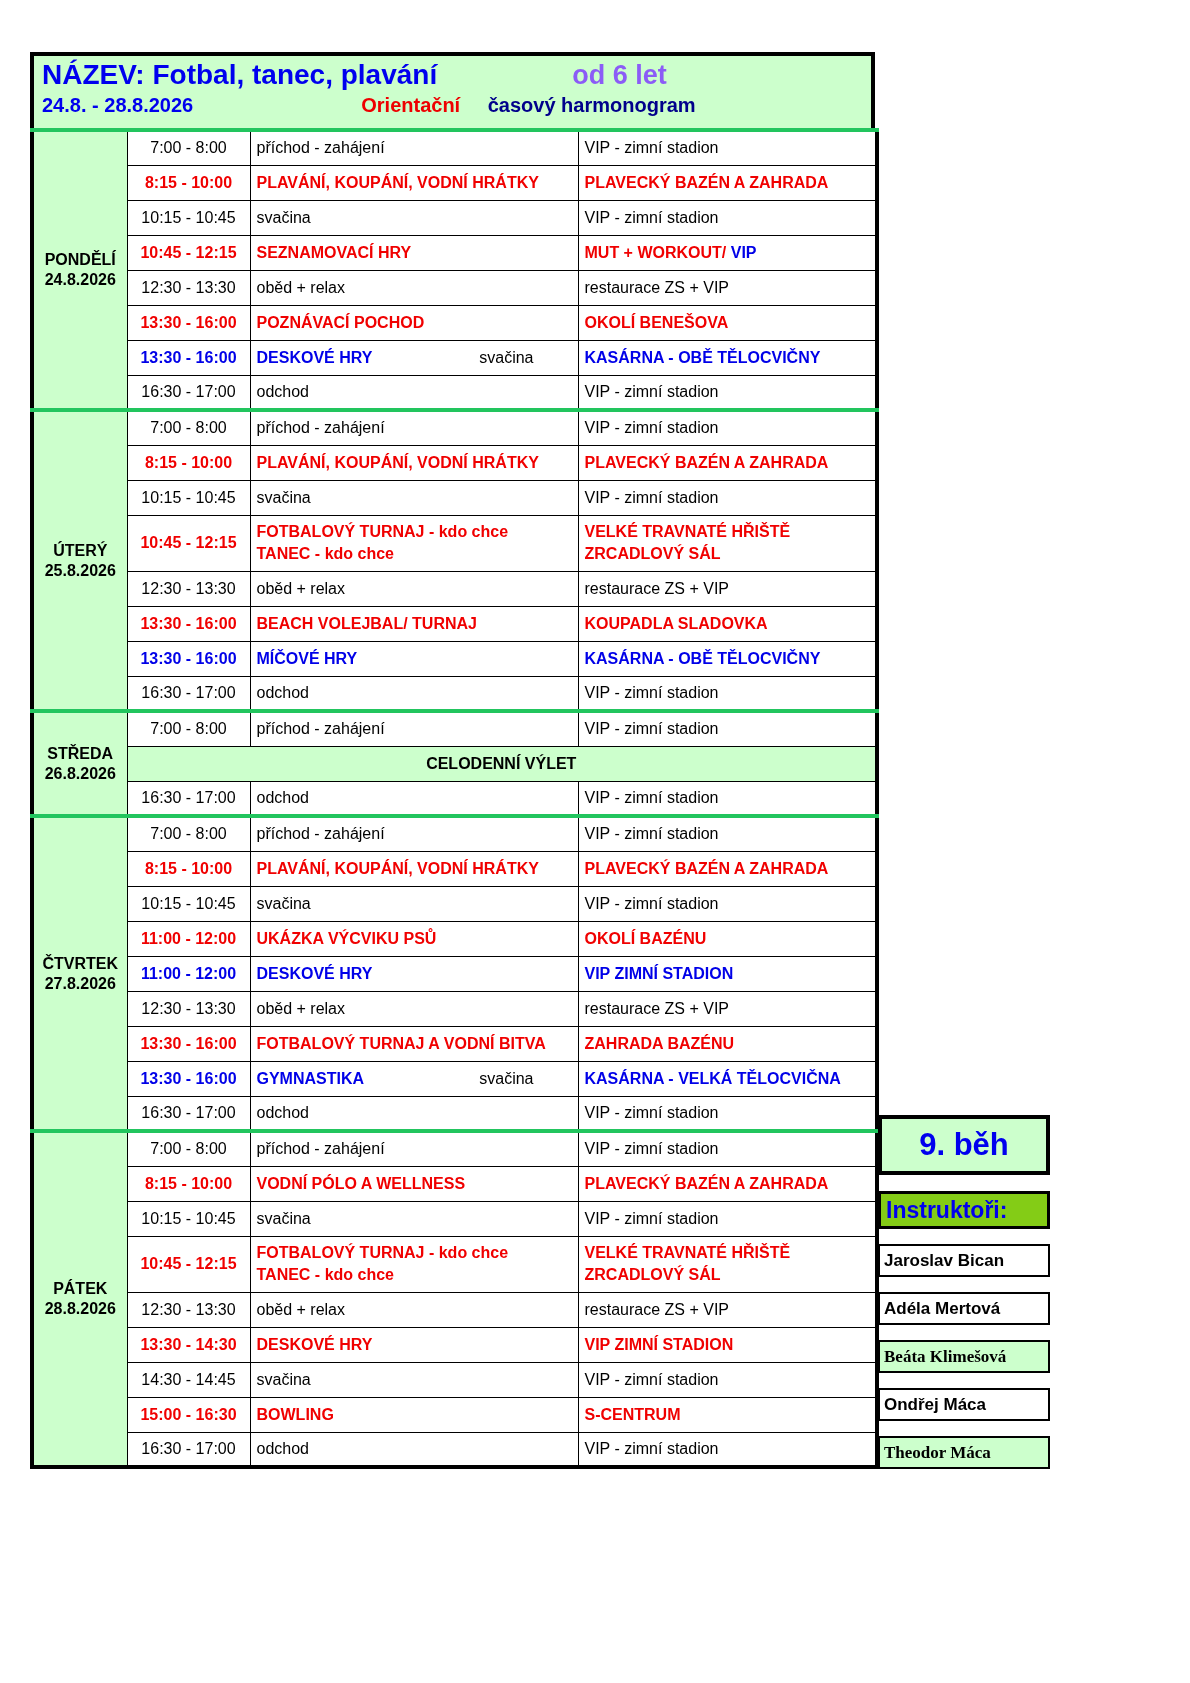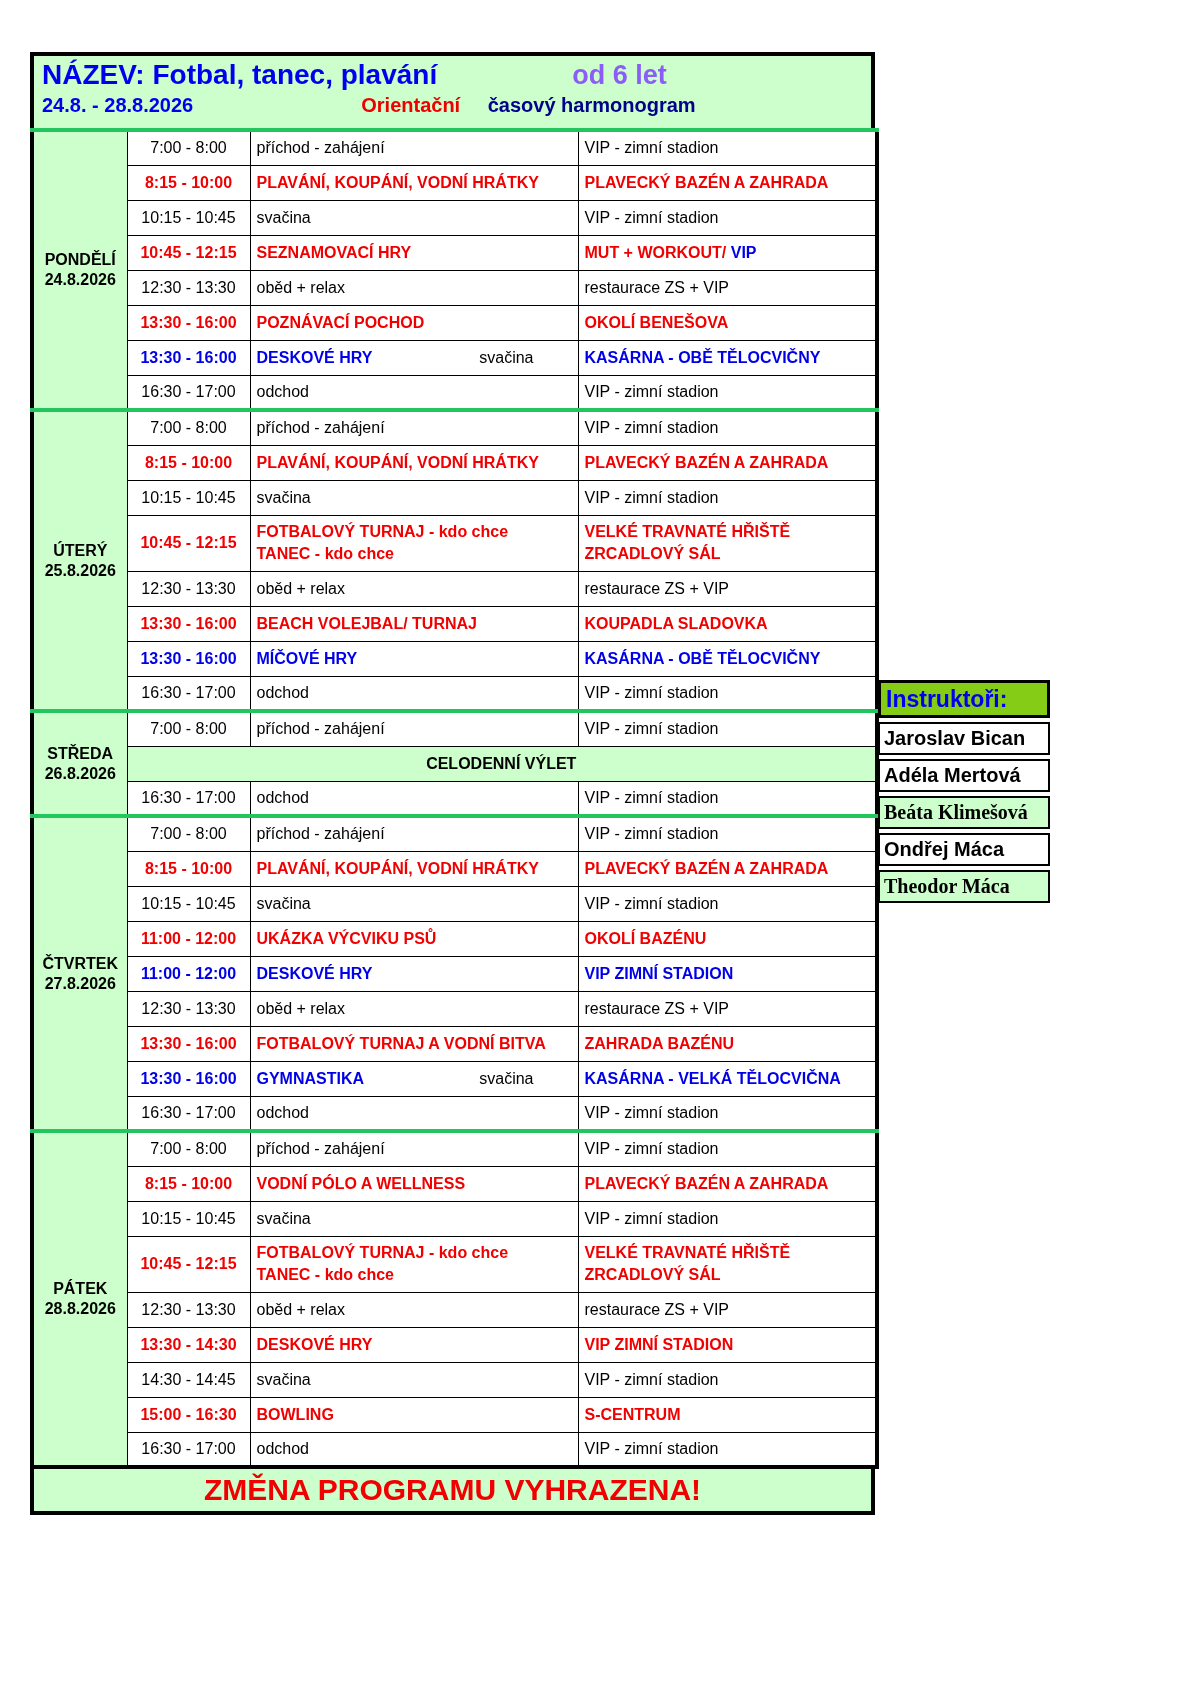--- a/index.html
+++ b/index.html
@@ -2,21 +2,21 @@
 <html><head>
 <meta charset="utf-8">
 <style>
   * { margin:0; padding:0; box-sizing:border-box; }
   html,body { background:#fff; }
   body {
     width:1190px; height:1683px;
     font-family:"Liberation Sans", sans-serif;
     overflow:hidden;
   }
-  .page { padding:52px 0 0 30px; display:flex; align-items:center; }
+  .page { padding:52px 0 0 30px; display:flex; align-items:flex-end; }
   .left-col { width:845px; }
   .right-col { width:172px; margin-left:3px; }
 
   
   .header-box {
     width:845px; height:80px; background:#ccffcc;
     border:4px solid #000; padding:3px 8px 2px 8px;
   }
   .header-line1 { display:flex; align-items:baseline; }
   .hdr-title { color:#0000ee; font-size:28px; font-weight:bold; white-space:nowrap; }
@@ -72,23 +72,23 @@
     display:flex; align-items:center; justify-content:center;
   }
   .instructors { margin-top:16px; }
   .instructors-title {
     width:172px; height:38px; background:#84cc16; border:3px solid #000;
     color:#0000ee; font-size:23px; font-weight:bold;
     display:flex; align-items:center; padding-left:5px; white-space:nowrap;
   }
   .instructor-item {
     width:172px; height:33px; border:2px solid #000;
-    font-size:20px; font-weight:bold; color:#000;
+    font-size:17px; font-weight:bold; color:#000;
     display:flex; align-items:center; padding-left:4px;
-    margin-top:4px; white-space:nowrap;
+    margin-top:15px; white-space:nowrap;
   }
   .bg-green { background:#ccffcc;font-family:Liberation Serif, serif; }
   .bg-white { background:#fff; }
 </style>
 </head>
 <body>
 
 <div class="page">
 
   <div class="left-col">
@@ -341,27 +341,25 @@
             <td class="location-cell t-red">S-CENTRUM</td>
           </tr>
           <tr>
             <td class="time-cell t-plain">16:30 - 17:00</td>
             <td class="activity-cell t-plain">odchod</td>
             <td class="location-cell t-plain">VIP - zimní stadion</td>
           </tr>
         </tbody>
       </table>
 
-    <div class="footer-box">
-      <span>ZMĚNA PROGRAMU VYHRAZENA!</span>
-    </div>
 
   </div>
 
   <div class="right-col">
+    <div class="run-badge">9. běh</div>
     <div class="instructors">
       <div class="instructors-title">Instruktoři:</div>
       <div id="instructor-list">
           <div class="instructor-item bg-white">Jaroslav Bican</div>
           <div class="instructor-item bg-white">Adéla Mertová</div>
           <div class="instructor-item bg-green">Beáta Klimešová</div>
           <div class="instructor-item bg-white">Ondřej Máca</div>
           <div class="instructor-item bg-green">Theodor Máca</div>
         </div>
     </div>

